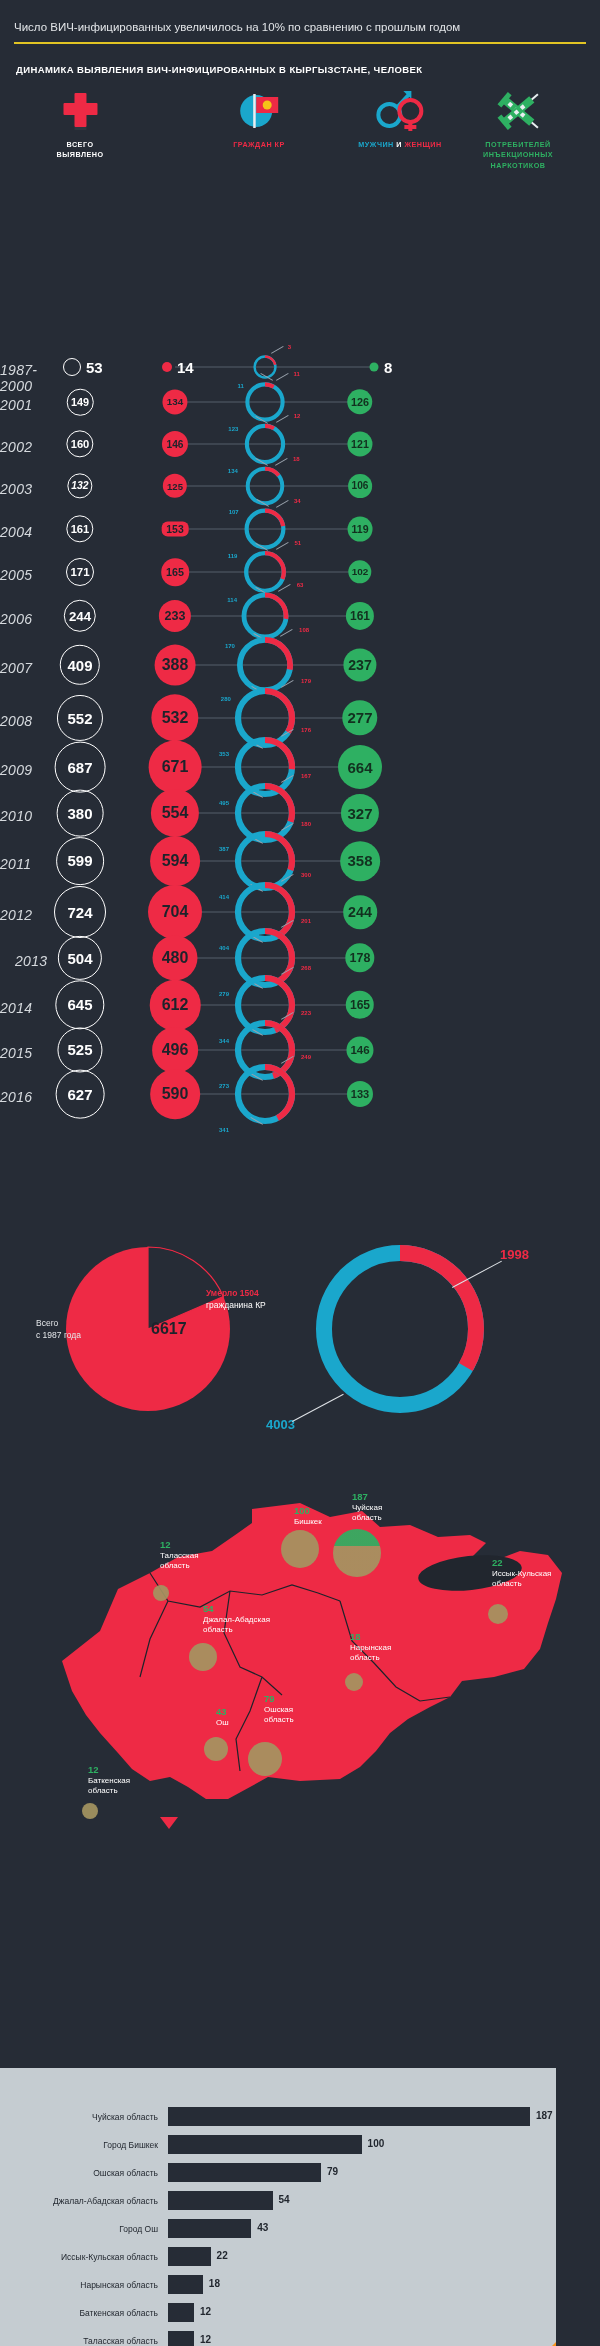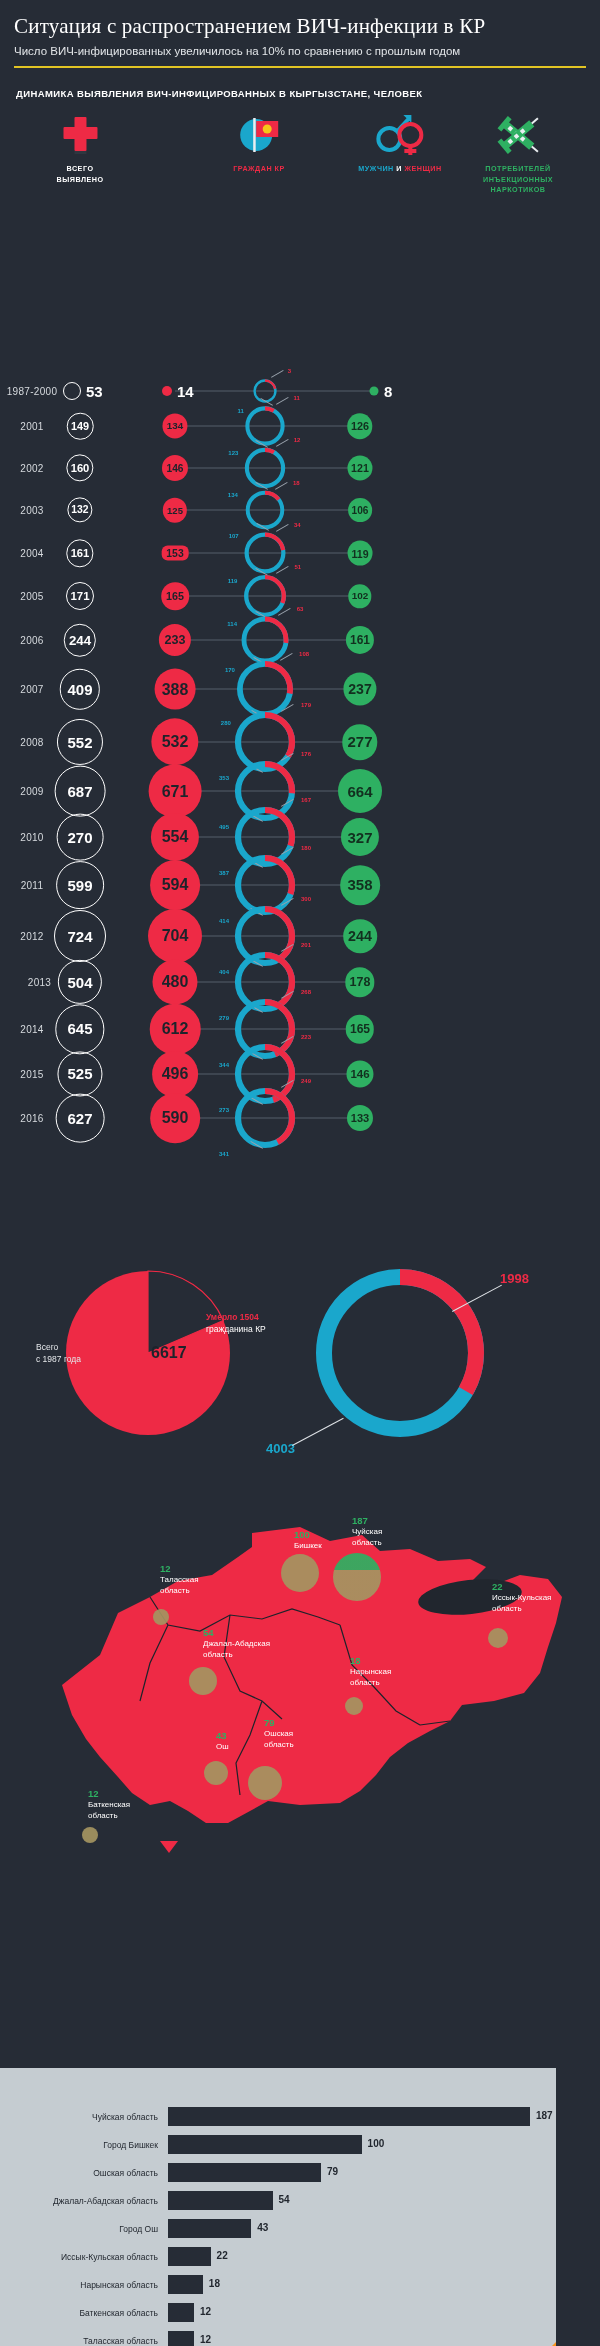--- a/index.html
+++ b/index.html
@@ -41,22 +41,22 @@
   .lbl.red   { color:#ee2a45; }
   .lbl.green { color:#2eb062; }
   .lbl .m { color:#1aa7cc; }
   .lbl .w { color:#ee2a45; }
   .lbl .i { color:#ffffff; }
 
   
   .rows { position:relative; margin-top:4px; }
   .row { position:relative; }
   .yr {
-    position:absolute; left:0; width:64px; text-align:center;
-    font-size:10px; color:#d6dade; letter-spacing:.3px;
+    position:absolute; left:0; width:64px; text-align:left;
+    font-size:14px; color:#d6dade; letter-spacing:.3px;font-style:italic;
   }
   .tot {
     position:absolute; border:1.6px solid #ffffff; border-radius:50%;
     display:flex; align-items:center; justify-content:center;
     color:#ffffff; font-weight:bold; font-stretch:condensed;
     transform:translate(-50%,-50%);
   }
   .tot-ext {
     position:absolute; color:#ffffff; font-weight:bold;
     transform:translateY(-50%); font-stretch:condensed;
@@ -137,21 +137,20 @@
   .spn-txt { position:absolute; right:2px; bottom:16px; transform:rotate(-45deg);
              transform-origin:100% 100%; font-size:5.5px; font-weight:bold; color:#ffffff;
              letter-spacing:.5px; }
 </style>
 </head>
 <body>
 
 <div class="page">
 
   <div class="header">
-    <div class="title">Ситуация с распространением ВИЧ-инфекции в КР</div>
     <div class="subtitle">Число ВИЧ-инфицированных увеличилось на 10% по сравнению с прошлым годом</div>
     <div class="rule"></div>
   </div>
 
   <div class="sec-title">Динамика выявления ВИЧ-инфицированных в Кыргызстане, человек</div>
 
   <div class="colheads">
 
     <div class="colhead" style="left:80px; top:0;">
       <div class="ic">
@@ -278,21 +277,21 @@
             <circle cx="25.283174823719616" cy="25.283174823719616" r="18.116402295707005" fill="none" stroke="#ee2a45" stroke-width="4.166772528012611" stroke-dasharray="9.35578460739787 113.82871272334077" transform="rotate(-90 25.283174823719616 25.283174823719616)"></circle>
           </svg></div>
         <div class="dlabel w" style="left: 297.116px; top: 236.884px;">12</div>
         <div class="dlabel m" style="left: 232.884px; top: 292.116px;">134</div>
         <div style="position: absolute; left: 275.87px; top: 242.884px; width: 14px; height: 1px; background: rgb(154, 163, 173); transform: rotate(-30deg); transform-origin: 0px 0px;"></div>
         <div style="position: absolute; left: 254.13px; top: 286.116px; width: 14px; height: 1px; background: rgb(154, 163, 173); transform: rotate(30deg); transform-origin: 100% 0px;"></div>
         <div class="idu" style="left: 360px; top: 265px; width: 25.0735px; height: 25.0735px; font-size: 10.6563px;">121</div>
       </div>
       <div class="row">
         <div class="yr" style="top: 302px;">2003</div>
-        <div class="tot" style="left: 80px; top: 307px; width: 25.2913px; height: 25.2913px; font-size: 10.3694px;">132</div>
+        <div class="tot" style="left: 80px; top: 307px; width: 25.2913px; height: 25.2913px; font-size: 10.3694px; font-style: italic;">132</div>
         <div class="conn" style="left: 175px; top: 307px; width: 90px;"></div>
         <div class="conn" style="left: 265px; top: 307px; width: 95px;"></div>
         <div class="cit" style="left: 175px; top: 307px; width: 24.3608px; height: 24.3608px; font-size: 9.50071px;">125</div>
         <div class="donut" style="left: 265px; top: 307px; width: 48.5233px; height: 48.5233px;"><svg width="48.52334523338762" height="48.52334523338762" viewBox="0 0 48.52334523338762 48.52334523338762">
             <circle cx="24.26167261669381" cy="24.26167261669381" r="17.285912696499032" fill="none" stroke="#1aa7cc" stroke-width="3.9757599201947778"></circle>
             <circle cx="24.26167261669381" cy="24.26167261669381" r="17.285912696499032" fill="none" stroke="#ee2a45" stroke-width="3.9757599201947778" stroke-dasharray="15.639925345319776 108.61059267583178" transform="rotate(-90 24.26167261669381 24.26167261669381)"></circle>
           </svg></div>
         <div class="dlabel w" style="left: 296.286px; top: 279.714px;">18</div>
         <div class="dlabel m" style="left: 233.714px; top: 333.286px;">107</div>
         <div style="position: absolute; left: 275.372px; top: 285.714px; width: 14px; height: 1px; background: rgb(154, 163, 173); transform: rotate(-30deg); transform-origin: 0px 0px;"></div>
@@ -390,21 +389,21 @@
             <circle cx="36.21" cy="36.21" r="27" fill="none" stroke="#ee2a45" stroke-width="6.21" stroke-dasharray="44.49731233937018 169.64600329384882" transform="rotate(-90 36.21 36.21)"></circle>
           </svg></div>
         <div class="dlabel w" style="left: 306px; top: 551px;">176</div>
         <div class="dlabel m" style="left: 224px; top: 624px;">495</div>
         <div style="position: absolute; left: 281.2px; top: 557px; width: 14px; height: 1px; background: rgb(154, 163, 173); transform: rotate(-30deg); transform-origin: 0px 0px;"></div>
         <div style="position: absolute; left: 248.8px; top: 618px; width: 14px; height: 1px; background: rgb(154, 163, 173); transform: rotate(30deg); transform-origin: 100% 0px;"></div>
         <div class="idu" style="left: 360px; top: 588px; width: 44px; height: 44px; font-size: 15px;">664</div>
       </div>
       <div class="row">
         <div class="yr" style="top: 629px;">2010</div>
-        <div class="tot" style="left: 80px; top: 634px; width: 46.7467px; height: 46.7467px; font-size: 15px;">270</div>
+        <div class="tot" style="left: 80px; top: 634px; width: 46.7467px; height: 46.7467px; font-size: 15px;">380</div>
         <div class="conn" style="left: 175px; top: 634px; width: 90px;"></div>
         <div class="conn" style="left: 265px; top: 634px; width: 95px;"></div>
         <div class="cit" style="left: 175px; top: 634px; width: 48.2164px; height: 48.2164px; font-size: 16px;">554</div>
         <div class="donut" style="left: 265px; top: 634px; width: 72.42px; height: 72.42px;"><svg width="72.42" height="72.42" viewBox="0 0 72.42 72.42">
             <circle cx="36.21" cy="36.21" r="27" fill="none" stroke="#1aa7cc" stroke-width="6.21"></circle>
             <circle cx="36.21" cy="36.21" r="27" fill="none" stroke="#ee2a45" stroke-width="6.21" stroke-dasharray="51.138777166196306 169.64600329384882" transform="rotate(-90 36.21 36.21)"></circle>
           </svg></div>
         <div class="dlabel w" style="left: 306px; top: 597px;">167</div>
         <div class="dlabel m" style="left: 224px; top: 670px;">387</div>
         <div style="position: absolute; left: 281.2px; top: 603px; width: 14px; height: 1px; background: rgb(154, 163, 173); transform: rotate(-30deg); transform-origin: 0px 0px;"></div>

